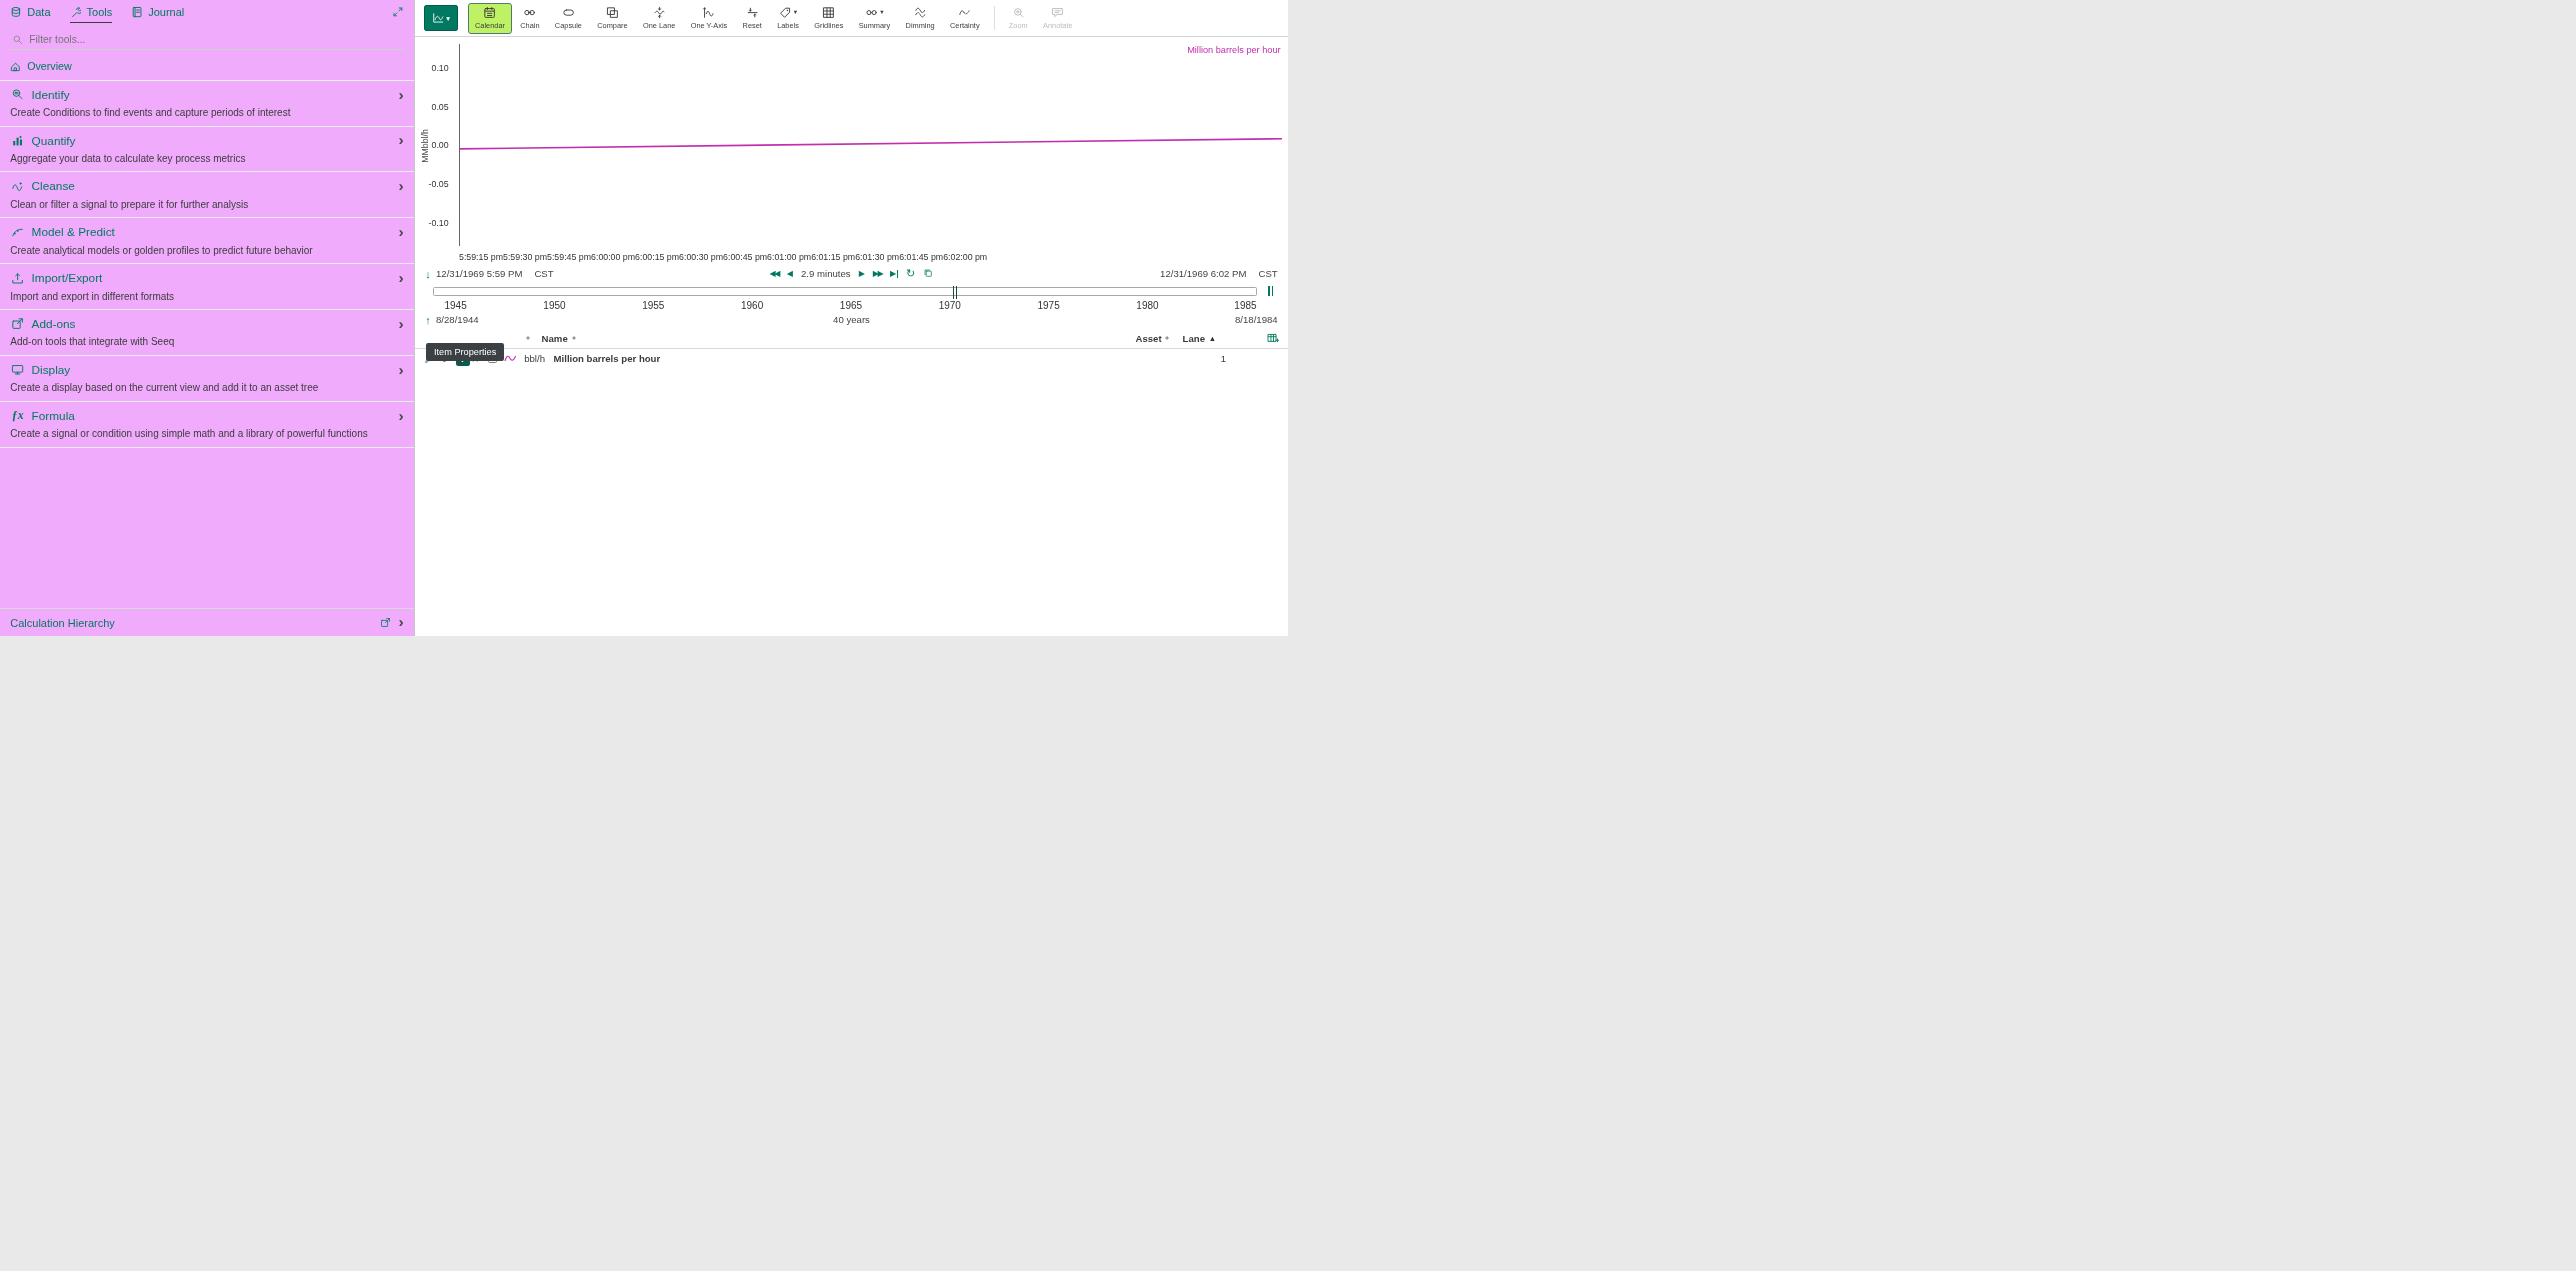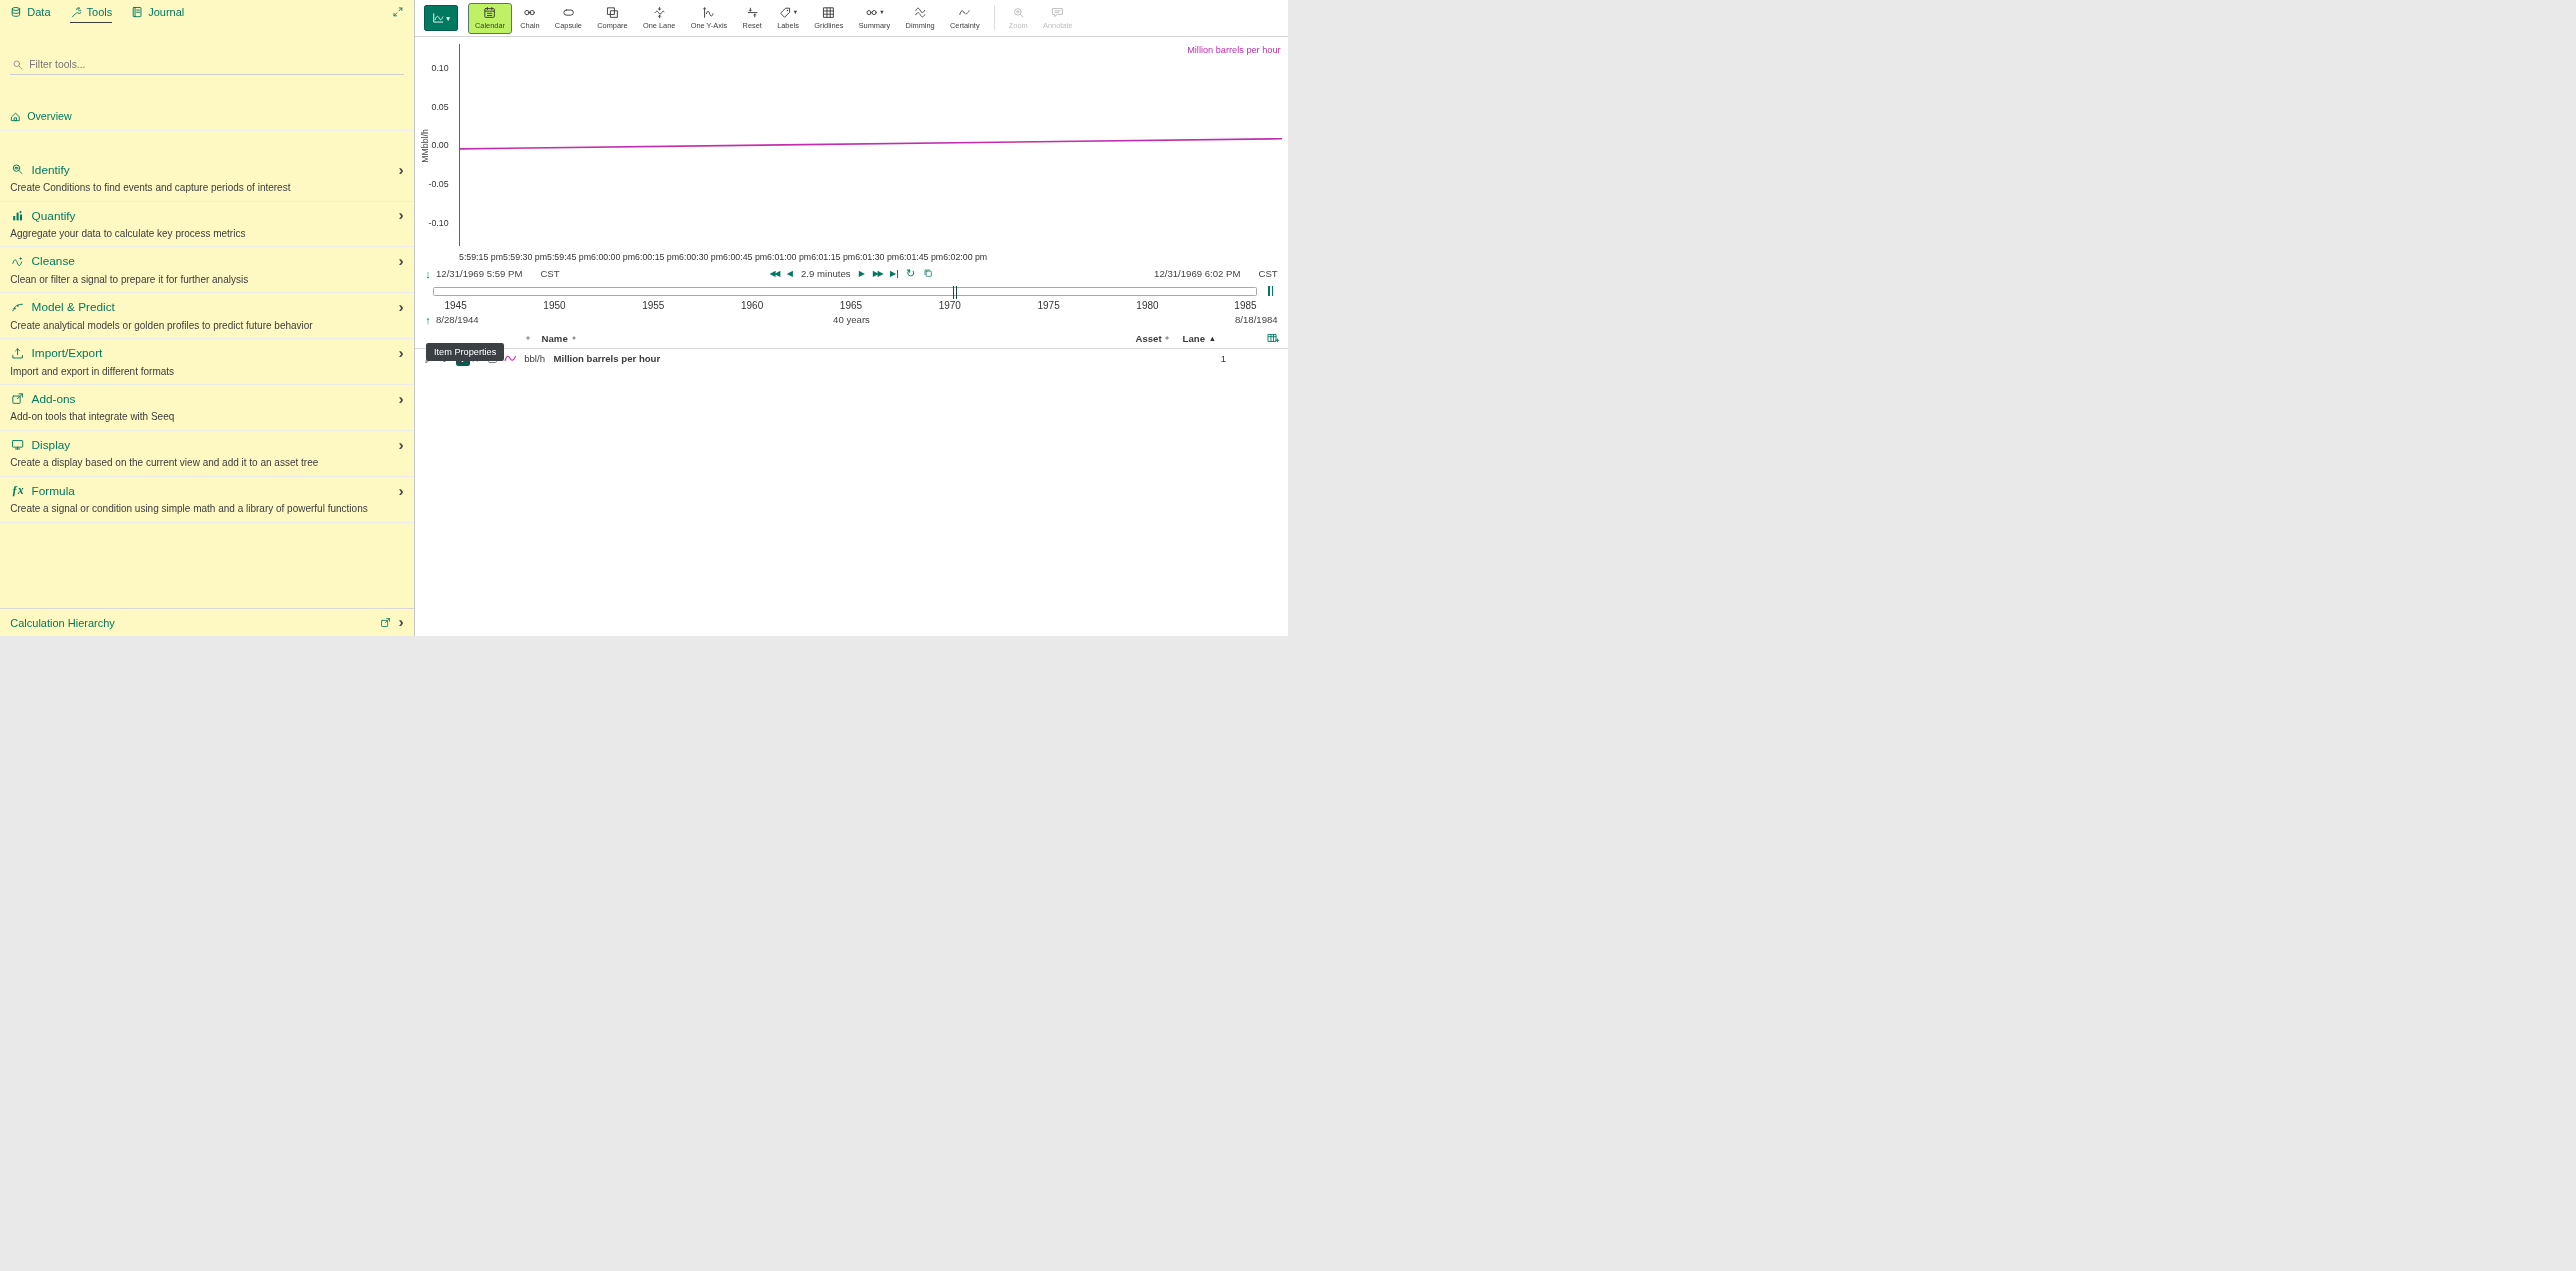--- a/index.html
+++ b/index.html
@@ -3,21 +3,21 @@
 <meta charset="utf-8">
 <style>
   * { box-sizing: border-box; margin:0; padding:0; }
   html,body { background:#e9e9e9; }
   body { font-family:"Liberation Sans", sans-serif; color:#3b3b3b; }
   .app { width:1288px; height:636px; background:#fff; display:flex; overflow:hidden; position:relative; }
   svg { display:block; }
   .ic { stroke:currentColor; fill:none; stroke-width:1.3; stroke-linecap:round; stroke-linejoin:round; }
 
   
-  .sidebar { width:415px; min-width:415px; border-right:0.7px solid #c6c6c6; display:flex; flex-direction:column; background:#fef9c3;gap:25px; }
+  .sidebar { width:415px; min-width:415px; border-right:0.7px solid #c6c6c6; display:flex; flex-direction:column; background:#f0abfc; }
   .side-tabs { display:flex; align-items:flex-end; gap:19px; padding:5.9px 10.3px 0 10.3px; }
   .side-tab { display:flex; align-items:center; gap:5.2px; color:#007960; font-size:11px; padding-bottom:3.7px; border-bottom:1.5px solid transparent; cursor:pointer; }
   .side-tab.active { border-bottom-color:#3c3c3c; }
   .side-tabs .expand { margin-left:auto; color:#007960; padding-bottom:4.4px; cursor:pointer; }
   .filter-row { position:relative; margin:7.4px 10.3px 2.9px 10.3px; }
   .filter-row .search-ic { position:absolute; left:1.5px; top:4.4px; color:#8a8a8a; }
   .filter-row input { width:100%; border:none; border-bottom:0.7px solid #cfcfcf; padding:3.7px 4.4px 4.4px 19px; font-size:10.3px; color:#444; outline:none; font-family:inherit; background:transparent; }
   .overview-row { display:flex; align-items:center; gap:5.9px; padding:7.4px 10.3px; color:#007960; font-size:10.7px; border-bottom:0.7px solid #efefef; cursor:pointer; }
   .tool-list { flex:1; overflow:hidden; }
   .tool-item { padding:6.6px 10.3px 7.4px 10.3px; border-bottom:0.7px solid #ececec; cursor:pointer; }
@@ -57,21 +57,21 @@
   .plot { position:absolute; left:44px; right:5.9px; top:7.4px; bottom:17.7px; border-left:0.7px solid #666; }
   .plot svg.series { position:absolute; left:0; top:0; width:100%; height:100%; }
   .series-label { position:absolute; top:0.7px; right:1.5px; font-size:9.2px; }
   .x-ticks { position:absolute; left:44px; right:5.9px; bottom:2.2px; display:flex; justify-content:flex-start; font-size:8.8px; color:#333; }
   .x-ticks span { white-space:nowrap; }
 
   
   .range-row { position:relative; height:19px; display:flex; align-items:center; padding:0 10.3px; font-size:9.6px; color:#444; }
   .arrow-glyph { color:#007960; font-weight:bold; font-size:11px; margin-right:5.2px; }
   .range-date { cursor:pointer; }
-  .range-date .tz { margin-left:18px; }
+  .range-date .tz { margin-left:12px; }
   .pb-group { position:absolute; left:50%; transform:translateX(-50%); display:flex; align-items:center; gap:8px; }
   .pb { color:#007960; font-size:8px; cursor:pointer; line-height:1; }
   .pb.big { font-size:11px; }
   .pb.tight { letter-spacing:-1.5px; }
   .pb-dur { color:#444; font-size:9.6px; cursor:pointer; }
   .step-end { border-right:1.5px solid #007960; padding-right:0.7px; }
   .range-end { margin-left:auto; }
 
   
   .timeline-row { position:relative; height:14.7px; margin:1.5px 10.3px 0 18.4px; }

